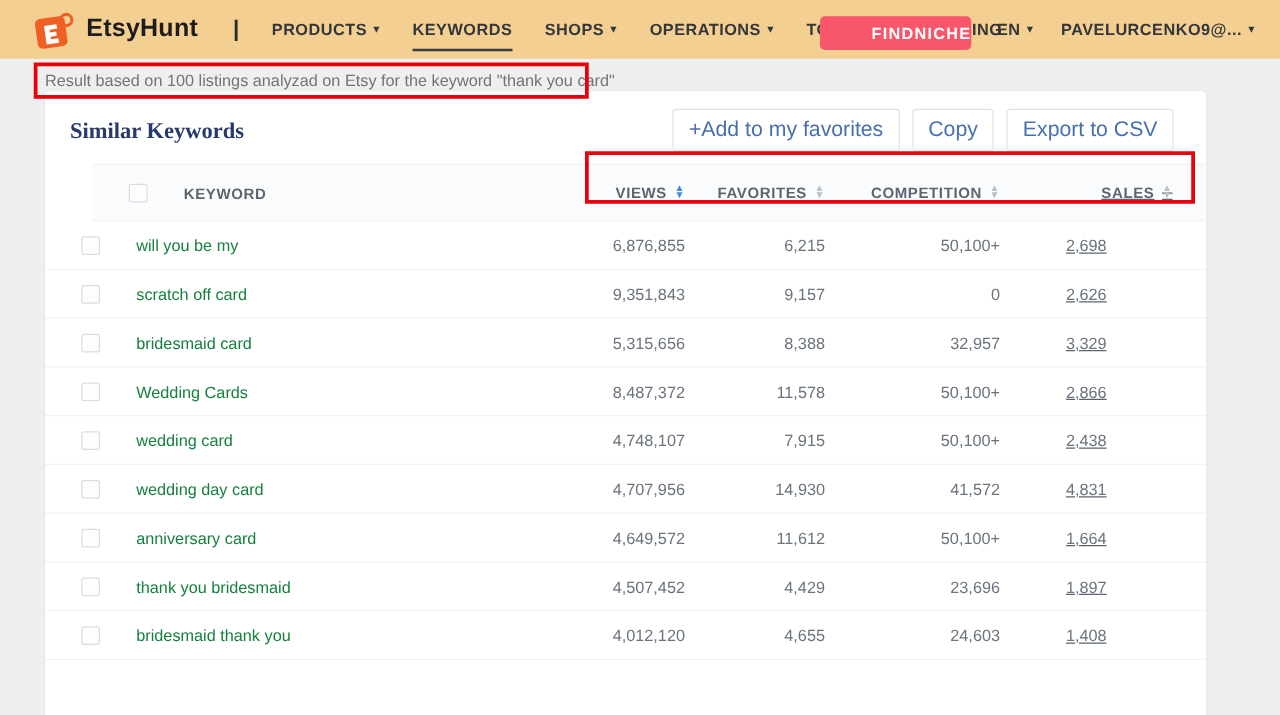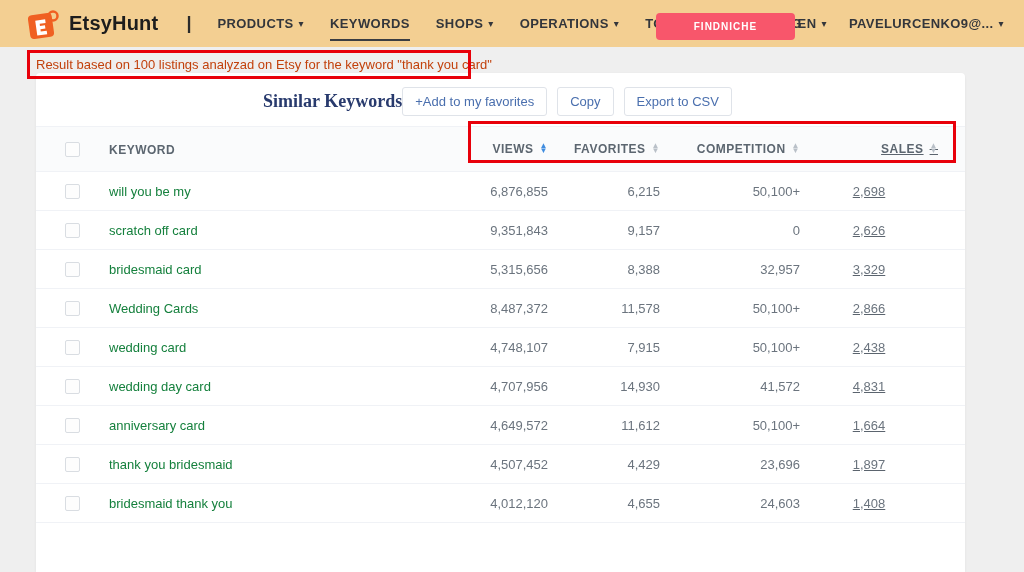--- a/index.html
+++ b/index.html
@@ -27,65 +27,66 @@
     font-size: 13px; font-weight: 700; color: #33363b; letter-spacing: 0.4px;
     cursor: pointer; display: flex; align-items: center; gap: 5px;
     padding: 6px 0; position: relative; white-space: nowrap;
   }
   .nav-item .caret { font-size: 10px; color: #33363b; line-height: 1; }
   .nav-item.active::after {
     content: ""; position: absolute; left: 0; right: 0; bottom: -4px;
     height: 2px; background: #3a3d42;
   }
   .cta-button {
-    position: absolute; left: 656px; top: 13px; width: 139px; height: 27px;
+    position: absolute; left: 656px; top: 13px; width: 121px; height: 27px;
     background: #f8566b; border: none; border-radius: 4px;
-    color: #ffffff; font-weight: bold; font-size: 10px; letter-spacing: 1px;
-    font-family: "Liberation Sans", sans-serif; cursor: pointer;
+    color: #ffffff; font-weight: bold; font-size: 13px; letter-spacing: 1px;
+    font-family: "Liberation Sans", sans-serif; cursor: pointer; text-align: right;
   }
   .top-right { position: absolute; right: 20px; top: 0; height: 47px; display: flex; align-items: center; gap: 22px; }
   .top-right .nav-item { font-size: 13px; }
 
   
   .result-note {
     position: absolute; left: 36px; top: 57px;
-    font-size: 13px; color: #c2410c;
+    font-size: 13px; color: #737373;
   }
 
   
   .card {
     position: absolute; left: 36px; top: 73px; width: 929px; height: 499px;
     background: #ffffff; border-radius: 4px 4px 0 0;
     box-shadow: 0 1px 3px rgba(0,0,0,0.06);
   }
   .card-head {
-    display: flex; align-items: center; justify-content: center;
+    display: flex; align-items: center; justify-content: space-between;
     padding: 14px 26px 10px 20px;
   }
   .card-title {
     font-family: "Liberation Serif", "DejaVu Serif", serif;
     font-size: 18px; font-weight: bold; color: #283a6d;
   }
   .actions { display: flex; align-items: center; gap: 10px; }
   .action-btn {
     background: #ffffff; border: 1px solid #dfe3e9; border-radius: 3px;
-    color: #4a6fae; font-size: 13px; padding: 6px 12px; cursor: pointer;
+    color: #4a6fae; font-size: 17px; padding: 6px 12px; cursor: pointer;
     font-family: "Liberation Sans", sans-serif; white-space: nowrap;
   }
 
   
   .tbl { width: 100%; }
   .tr {
     display: flex; align-items: center;
     padding: 0 27px 0 29px; height: 39px;
     border-bottom: 1px solid #f0f2f6;
   }
   .tr.head {
     height: 46px; background: #fafbfc;
     border-top: 1px solid #f0f2f6;
+    margin-left: 38px;
   }
   .col-check { width: 44px; display: flex; align-items: center; }
   .checkbox {
     width: 15px; height: 15px; border: 1px solid #d9dde2; border-radius: 2px;
     background: #fdfdfd; cursor: pointer; display: inline-block;
   }
   .col-keyword { flex: 1; text-align: left; }
   .col-views { width: 150px; text-align: right; }
   .col-fav { width: 112px; text-align: right; }
   .col-comp { width: 140px; text-align: right; }

